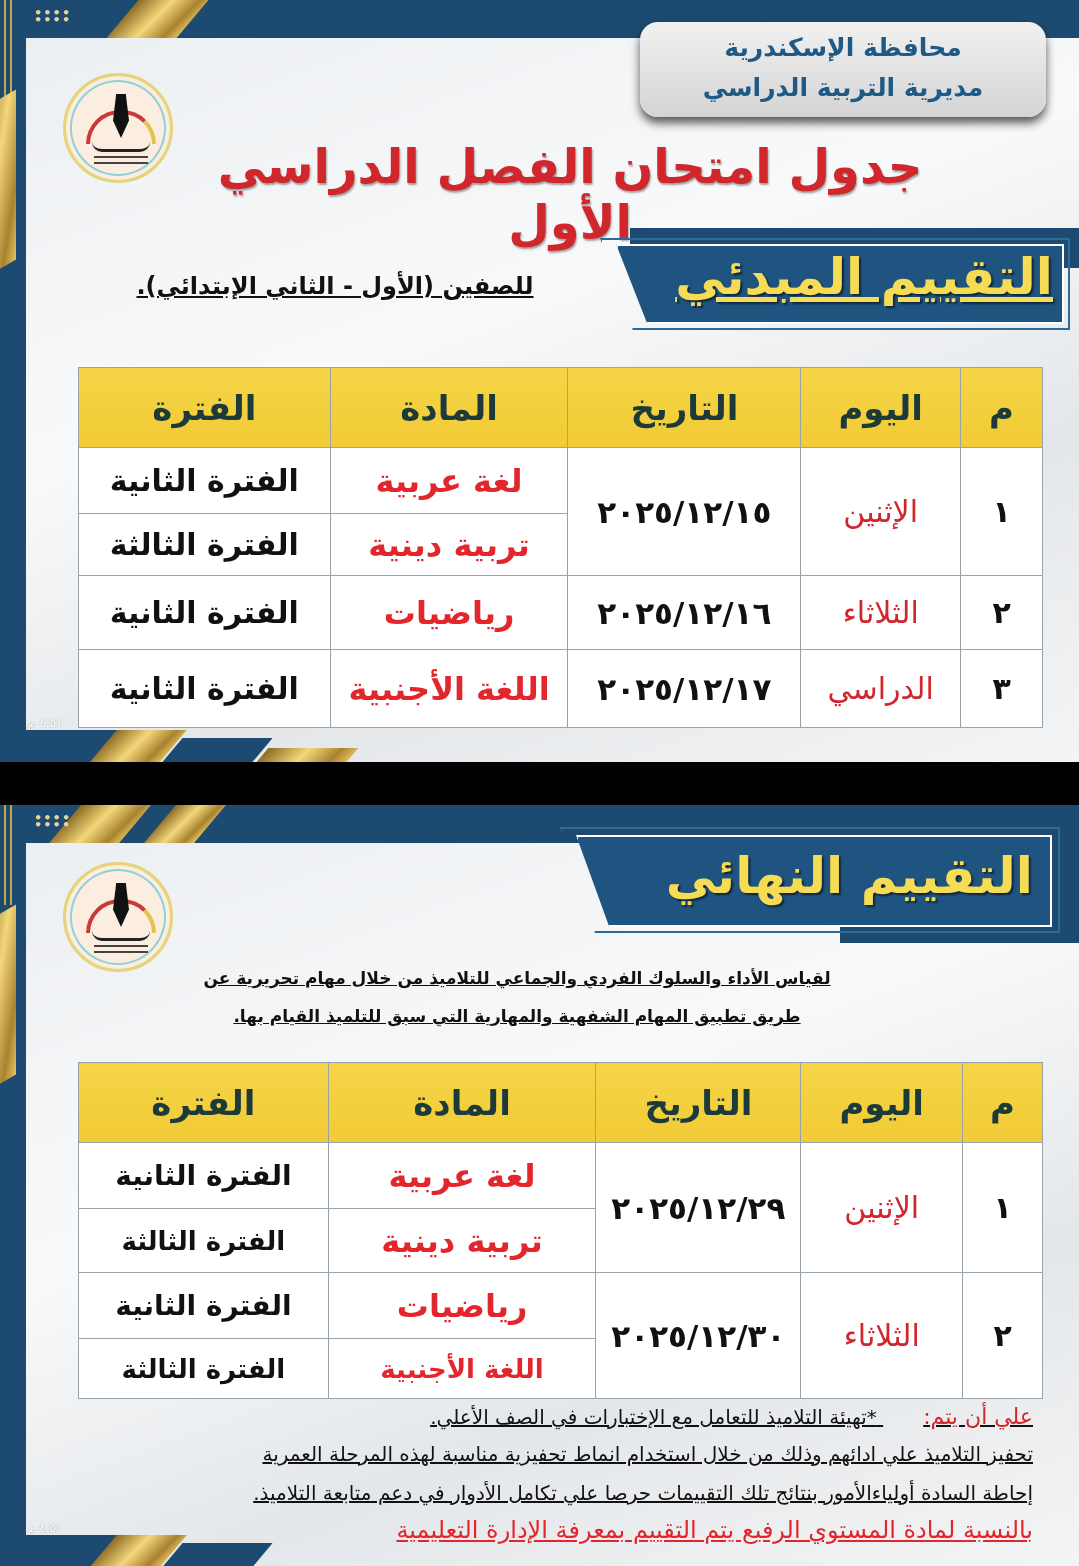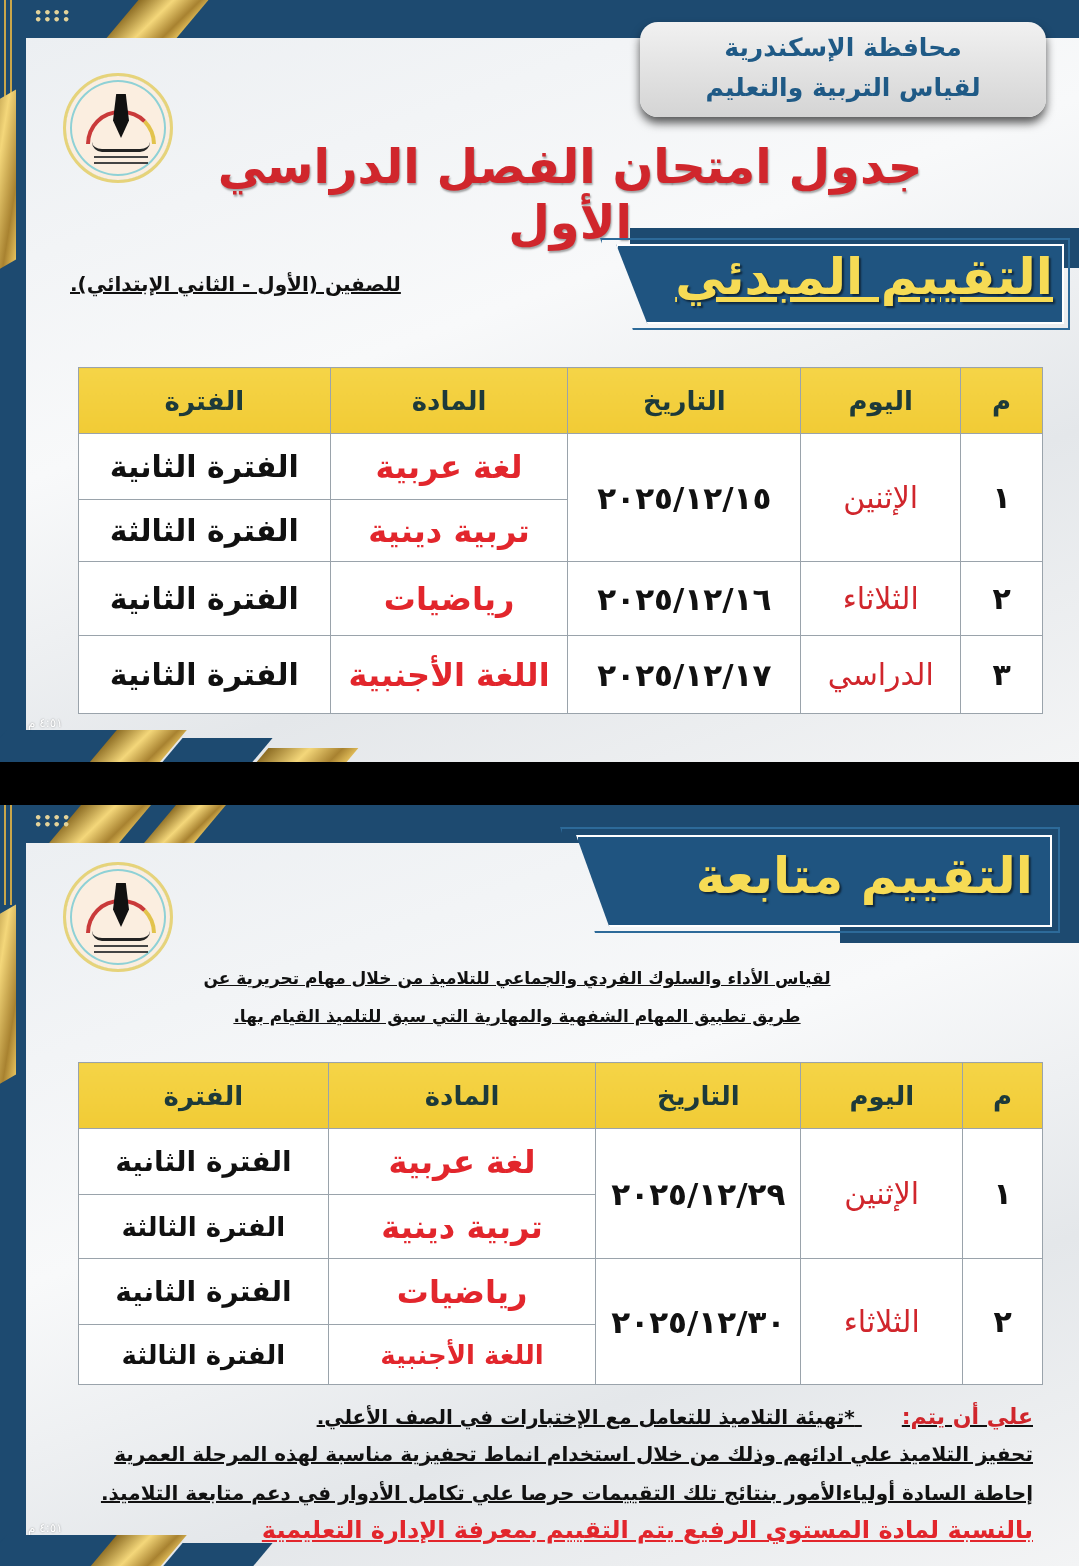--- a/index.html
+++ b/index.html
@@ -41,34 +41,34 @@
   .ribbon-back { position: absolute; right: 0; top: 0; width: 100%; height: 100%; background: #1d4a70; }
   .ribbon-front { position: absolute; background: #1f5480; clip-path: polygon(0 0, 100% 0, 100% 100%, 7% 100%); border: 2px solid #fff; }
   .ribbon-outline { position: absolute; border: 2px solid #2d6a99; clip-path: polygon(0 0, 100% 0, 100% 100%, 7% 100%); }
   .ribbon-text { position: absolute; right: 14px; top: 12px; direction: rtl; color: #f6db55; font-weight: bold; font-size: 50px;
     text-shadow: 2px 2px 2px rgba(0,0,0,0.55); white-space: nowrap; }
 
   .subtitle { position: absolute; direction: rtl; color: #111; font-weight: bold; text-decoration: underline; }
 
   
   table.sched { position: absolute; border-collapse: collapse; direction: rtl; background: #fff; }
-  table.sched th { background: linear-gradient(180deg, #f5d447, #f1cb35); color: #1d3a3a; font-size: 26px; font-weight: bold;
-    border: 1px solid #9aa3ab; height: 66px; }
+  table.sched th { background: linear-gradient(180deg, #f5d447, #f1cb35); color: #1d3a3a; font-size: 34px; font-weight: bold;
+    border: 1px solid #9aa3ab; height: 80px; }
   table.sched td { border: 1px solid #9aa3ab; text-align: center; vertical-align: middle; }
   .num { font-size: 30px; font-weight: bold; color: #111; }
   .day { font-size: 30px; color: #d0262c; }
   .date { font-size: 31px; font-weight: bold; color: #111; letter-spacing: 1px; }
   .subj { font-size: 32px; font-weight: bold; color: #e2262c; }
   .period { font-size: 30px; font-weight: bold; color: #111; }
   td.split-top { border-bottom: 3px solid #111; }
   td.nob-top { border-top: none; }
 
   
   .notes { position: absolute; right: 46px; top: 1400px; width: 980px; direction: rtl; text-align: right; }
-  .note-line { font-weight: bold; color: #111; text-decoration: underline; font-size: 20px; line-height: 33px; }
+  .note-line { font-weight: normal; color: #111; text-decoration: underline; font-size: 20px; line-height: 33px; }
   .note-lead { color: #d0262c; font-size: 22px; margin-left: 40px; }
   .note-red { color: #e2262c; font-size: 24px; }
 
   .divider-bar { position: absolute; left: 0; top: 762px; width: 1079px; height: 43px; background: #000; }
 </style>
 </head>
 <body>
 
 <div class="panel panel-1">
   <div class="frame-top"></div>
@@ -88,33 +88,33 @@
 
   <div class="logo" style="left:63px;top:73px;">
     <div class="logo-arc"></div>
     <div class="logo-pen"></div>
     <div class="logo-book"></div>
     <div class="logo-caption"></div>
   </div>
 
   <div class="gov-box">
     <div>محافظة الإسكندرية</div>
-    <div>لقياس التربية والتعليم</div>
+    <div>مديرية التربية الدراسي</div>
   </div>
 
   <div class="main-title">جدول امتحان الفصل الدراسي الأول</div>
 
   <div class="ribbon" style="left:600px;top:228px;width:479px;height:100px;">
     <div class="ribbon-back" style="left:30px;top:0;width:449px;height:40px;"></div>
     <div class="ribbon-outline" style="left:0;top:10px;width:470px;height:92px;"></div>
     <div class="ribbon-front" style="left:16px;top:16px;width:448px;height:80px;"></div>
     <div class="ribbon-text" style="top:20px;right:26px;text-decoration:underline;">التقييم المبدئي</div>
   </div>
 
-  <div class="subtitle" style="left:70px;top:272px;width:530px;font-size:20px;text-align:left;">للصفين (الأول - الثاني الإبتدائي).</div>
+  <div class="subtitle" style="left:70px;top:272px;width:530px;font-size:24px;text-align:center;">للصفين (الأول - الثاني الإبتدائي).</div>
 
   <table class="sched" style="left:78px;top:367px;width:965px;">
     <colgroup>
       <col style="width:82px">
         <col style="width:160px">
         <col style="width:233px">
         <col style="width:238px">
         <col style="width:252px">
     </colgroup>
     <thead>
@@ -178,21 +178,21 @@
     <div class="logo-arc"></div>
     <div class="logo-pen"></div>
     <div class="logo-book"></div>
     <div class="logo-caption"></div>
   </div>
 
   <div class="ribbon" style="left:560px;top:8px;width:519px;height:140px;">
     <div class="ribbon-back" style="left:280px;top:0;width:239px;height:130px;"></div>
     <div class="ribbon-outline" style="left:0;top:14px;width:500px;height:106px;"></div>
     <div class="ribbon-front" style="left:16px;top:22px;width:476px;height:92px;"></div>
-    <div class="ribbon-text" style="top:34px;right:46px;">التقييم متابعة</div>
+    <div class="ribbon-text" style="top:34px;right:46px;">التقييم النهائي</div>
   </div>
 
   <div class="subtitle" style="right:92px;top:154px;width:940px;text-align:center;font-size:17px;line-height:38px;">
     <div>لقياس الأداء والسلوك الفردي والجماعي للتلاميذ من خلال مهام تحريرية عن</div>
     <div>طريق تطبيق المهام الشفهية والمهارية التي سبق للتلميذ القيام بها.</div>
   </div>
 
   <table class="sched" style="left:78px;top:257px;width:965px;">
     <colgroup>
       <col style="width:80px">

